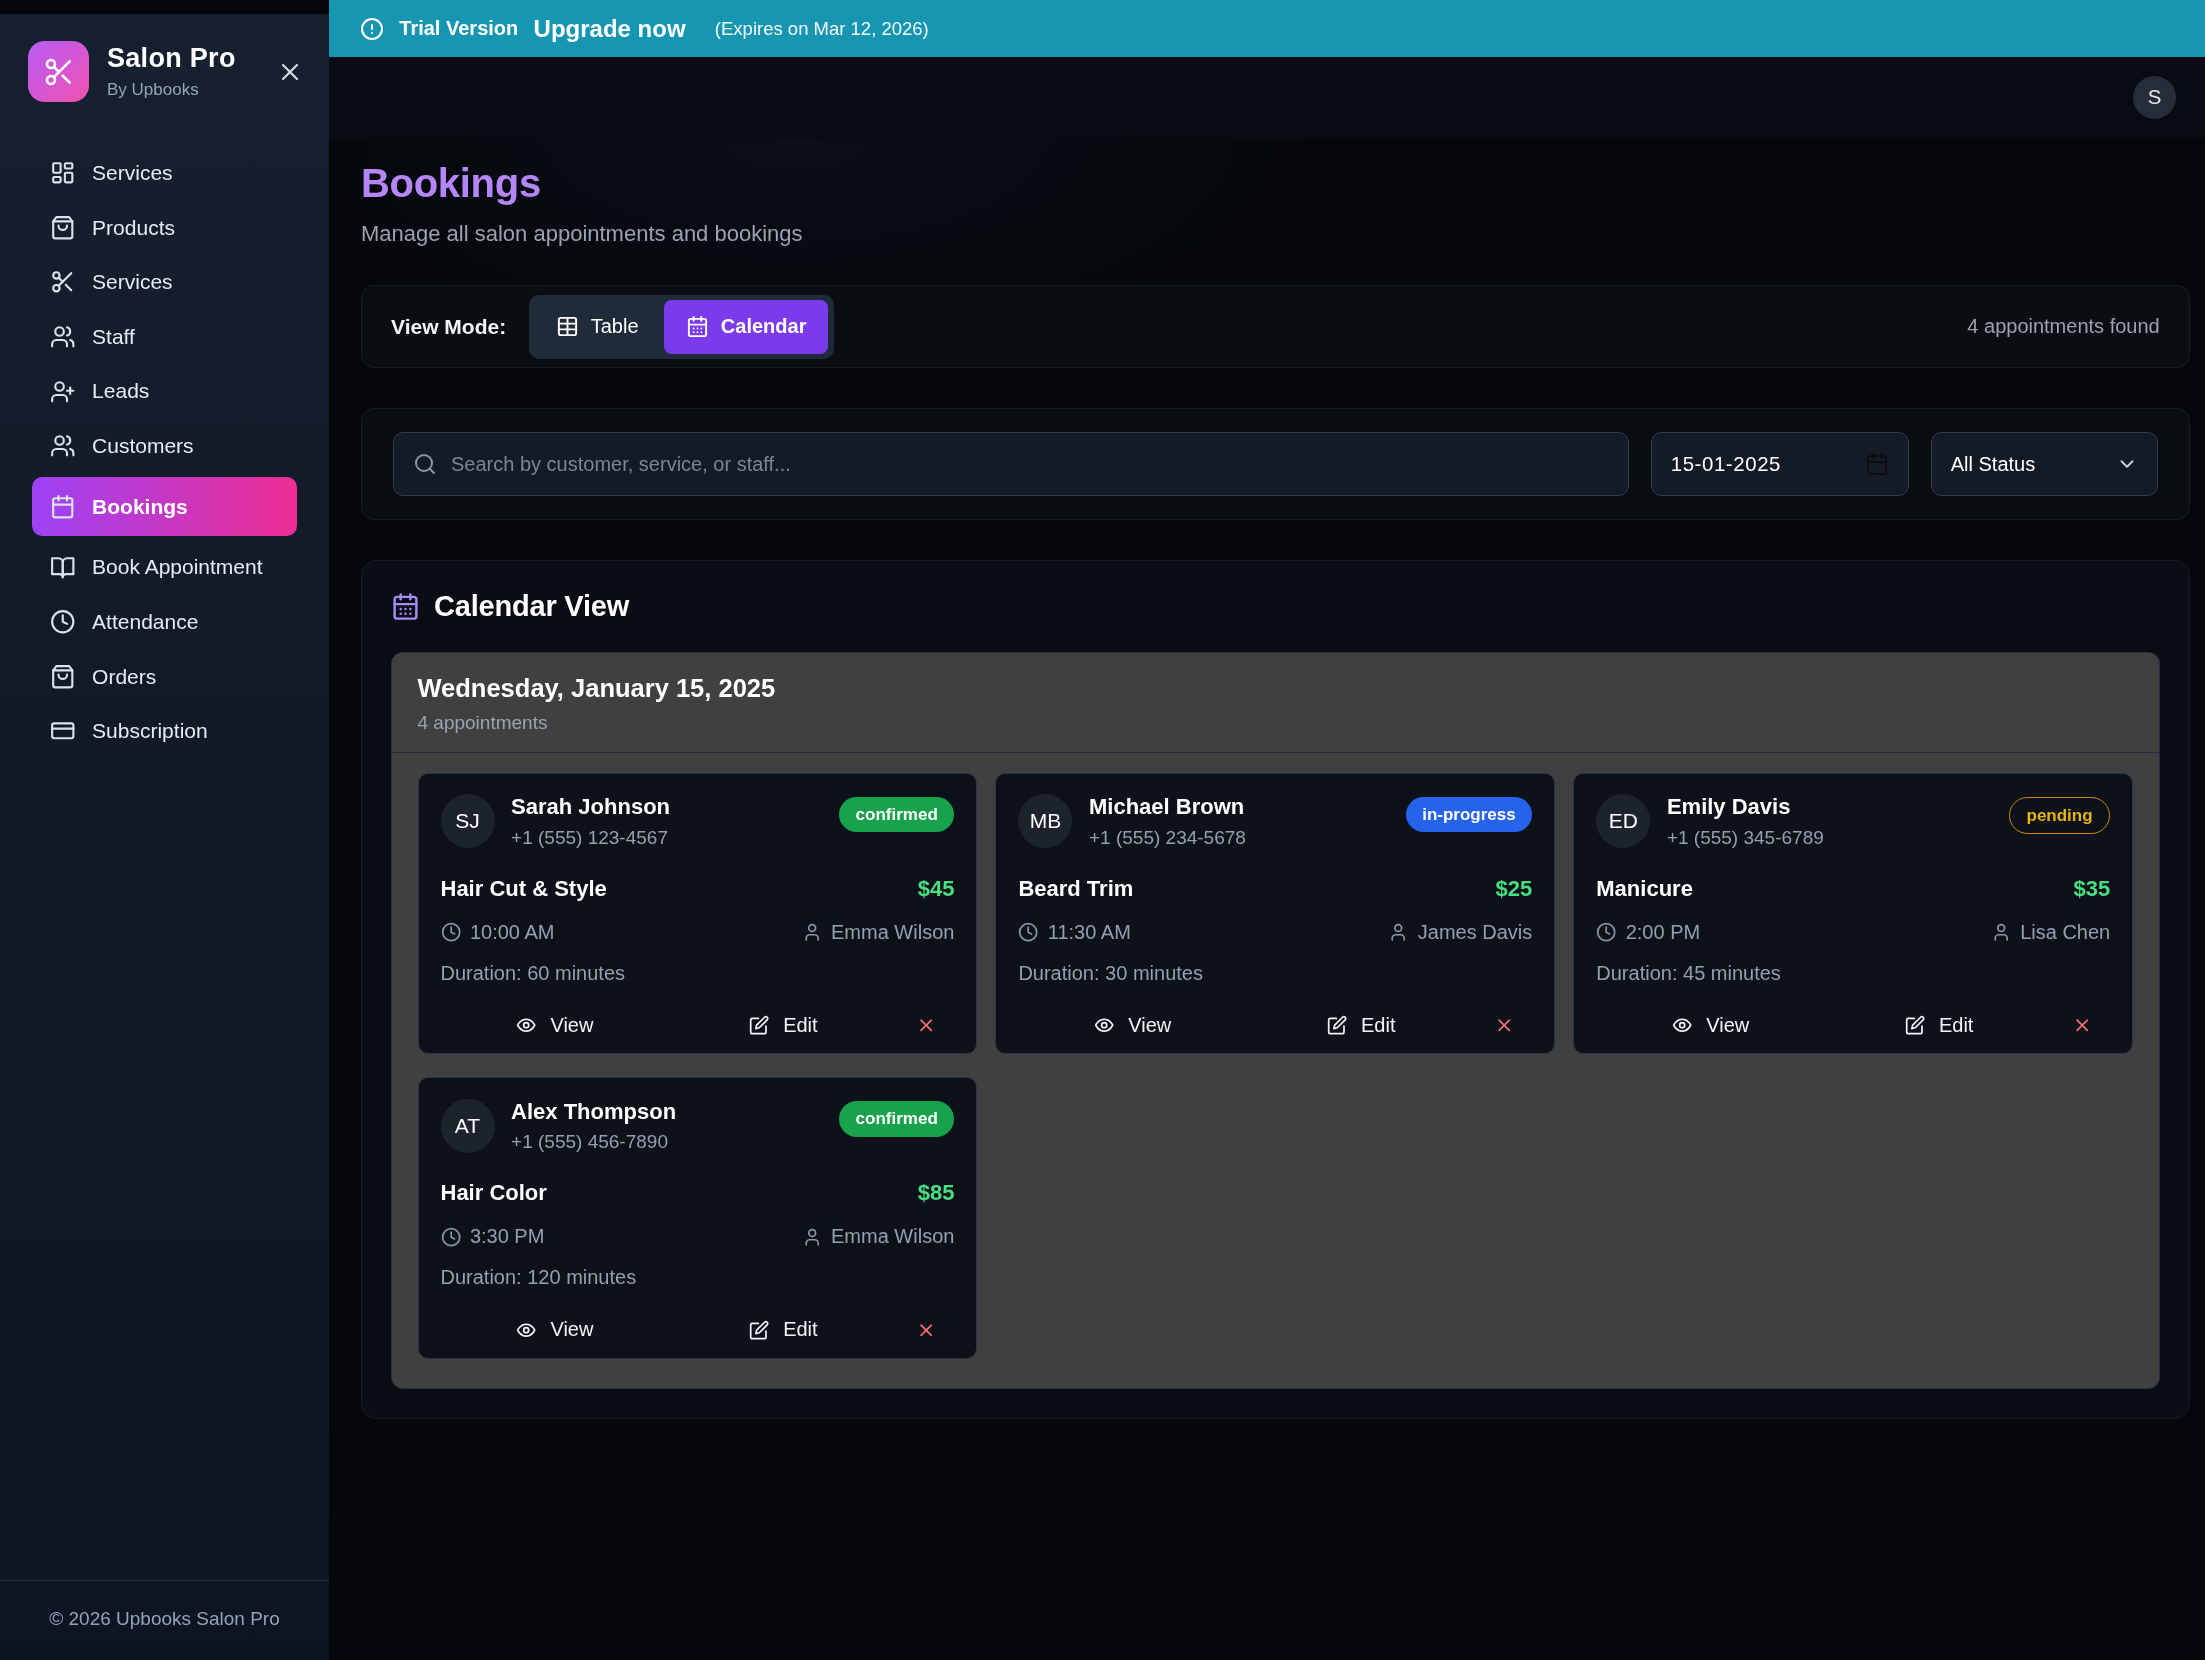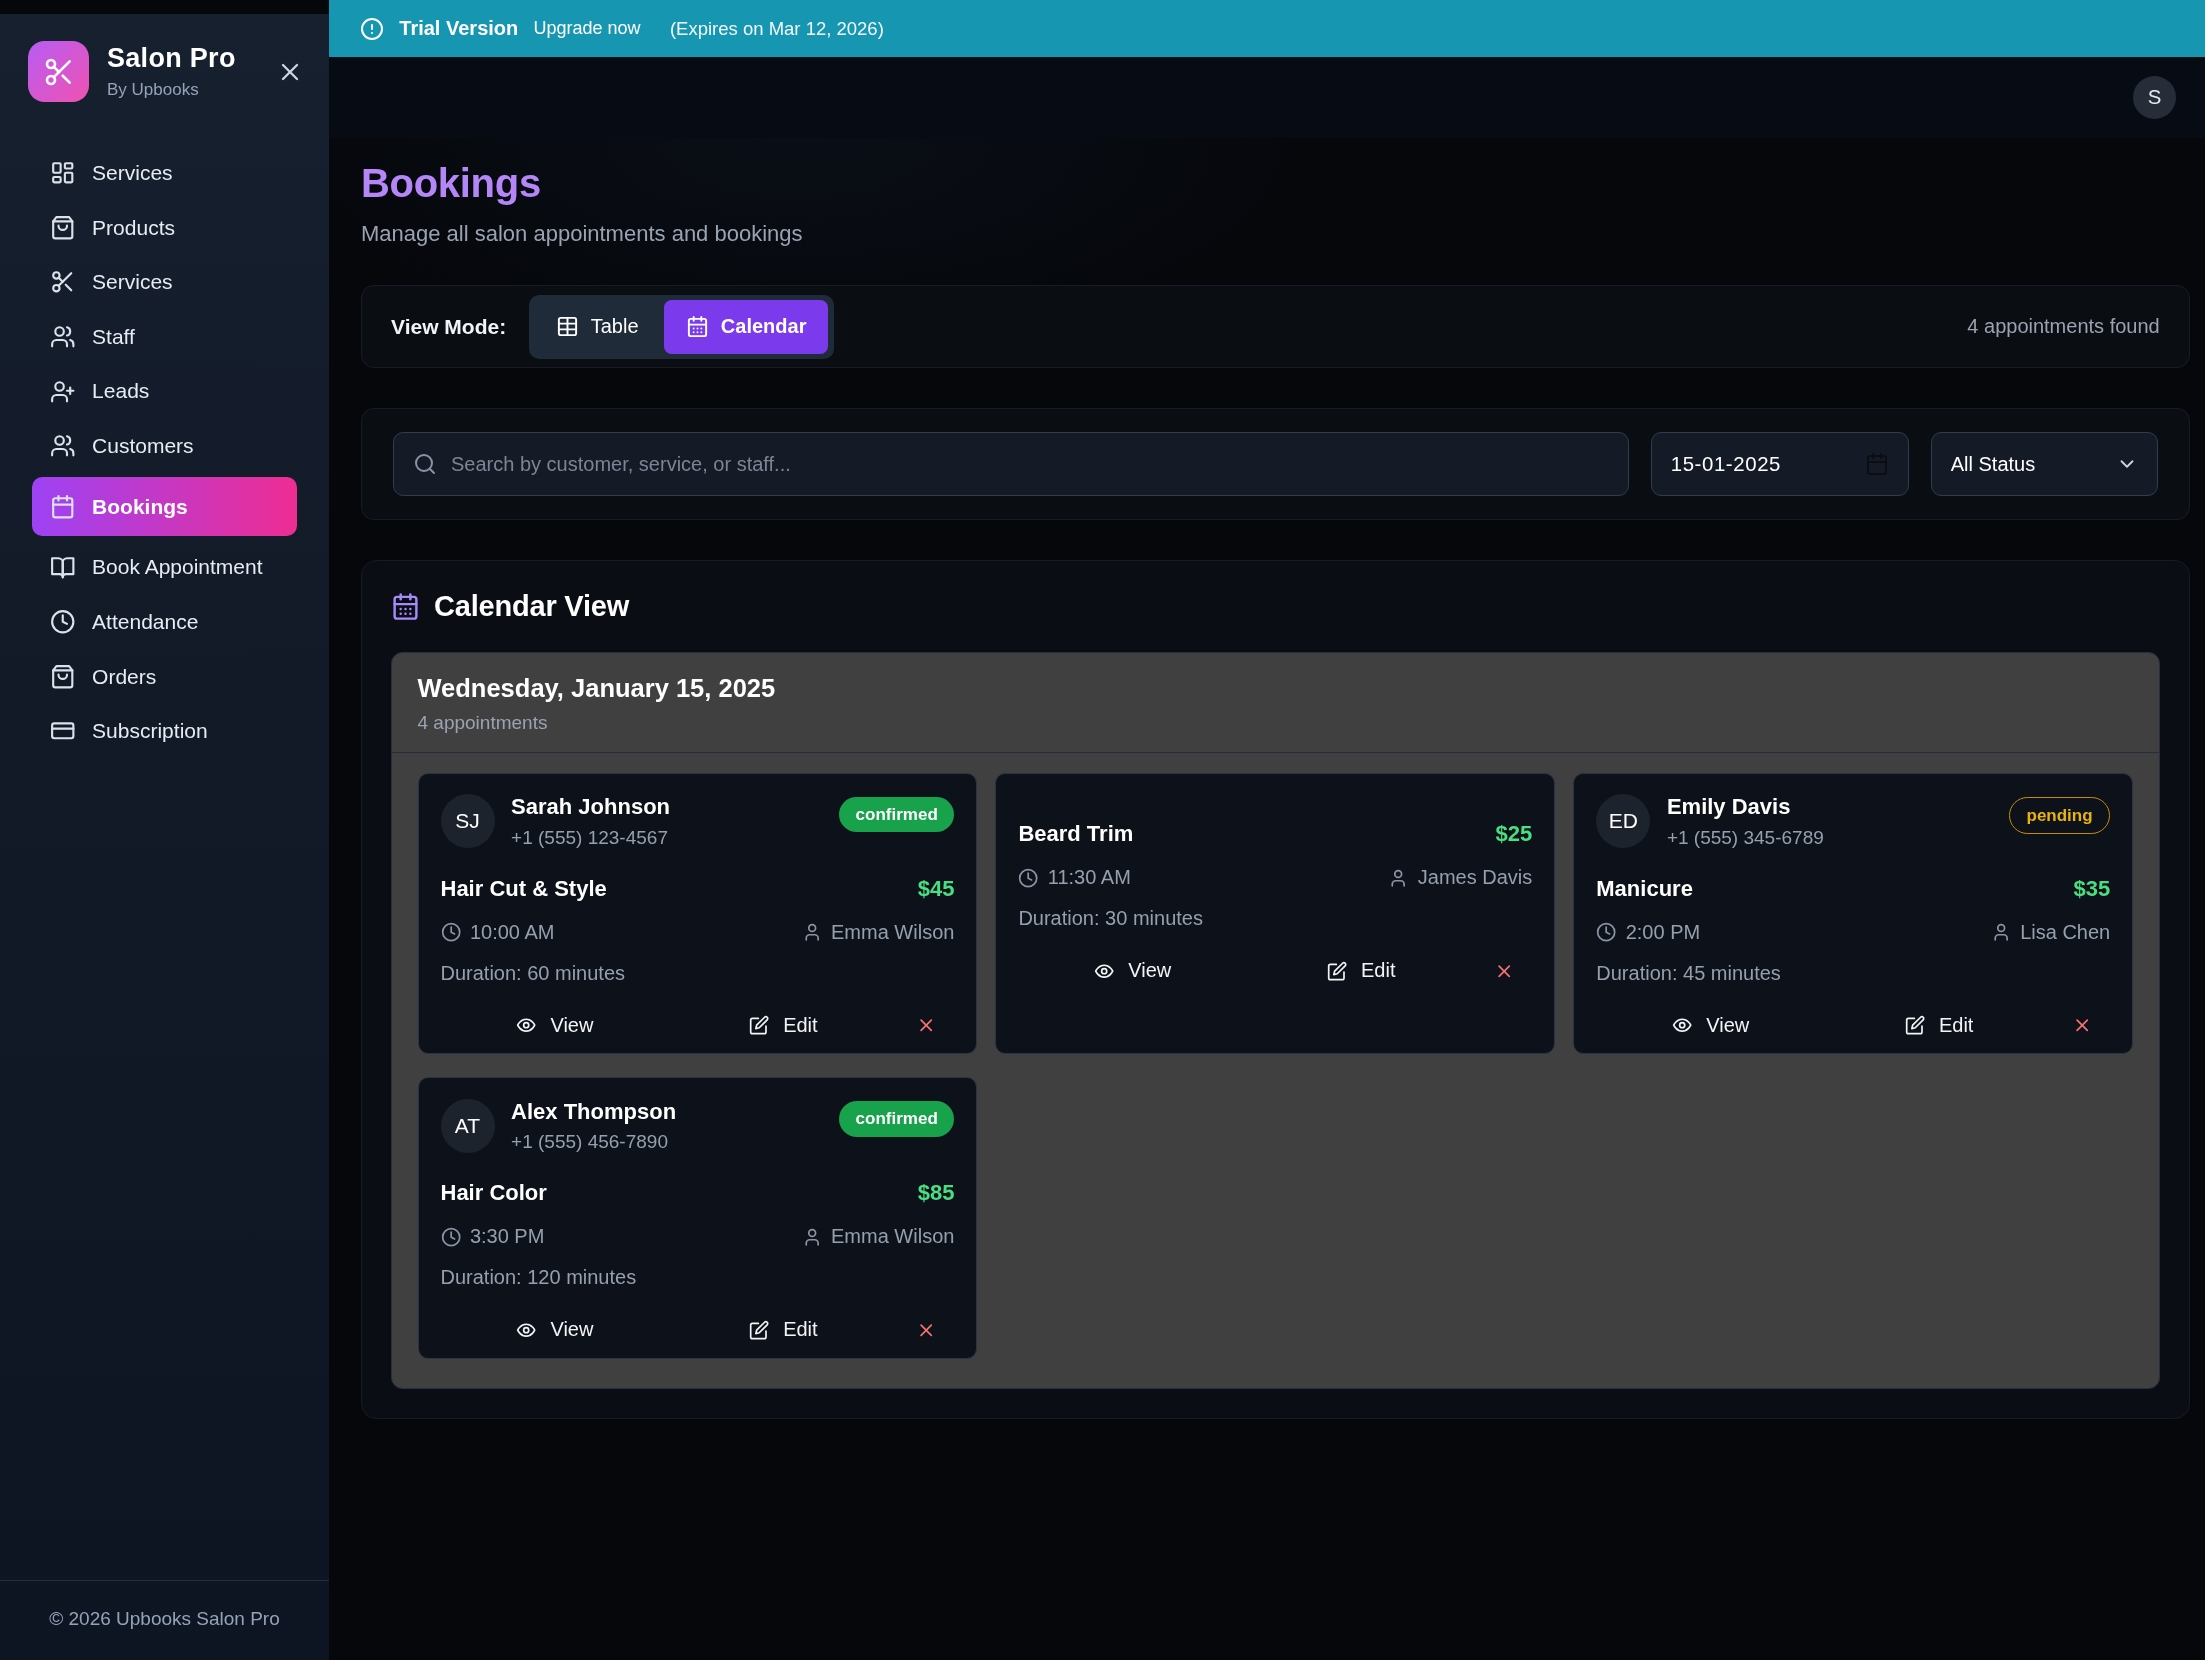--- a/index.html
+++ b/index.html
@@ -47,21 +47,21 @@
   }
 
   
   .banner {
     position:absolute; left:329px; top:0; right:0; height:57px;
     background:var(--banner-bg);
     display:flex; align-items:center; padding:0 31px; gap:15.3px; color:#fff;
   }
   .banner .banner-icon { width:24px; height:24px; color:#fff; flex:0 0 auto; }
   .banner .t-label { font-size:20px; font-weight:600; }
-  .banner .t-upgrade { font-size:18px; font-weight:400; cursor:pointer; }
+  .banner .t-upgrade { font-size:24px; font-weight:700; cursor:pointer; }
   .banner .t-expires { font-size:18.5px; font-weight:400; margin-left:14px; opacity:.95; }
 
   
   .topbar {
     position:absolute; left:329px; top:57px; right:0; height:82px;
     background:#070c14; border-bottom:1.3px solid #1c2534;
     display:flex; align-items:center; justify-content:flex-end; padding:0 29px;
   }
   .avatar {
     width:43px; height:43px; border-radius:50%; background:#262d38;
@@ -476,20 +476,28 @@
         <span class="a-icon">
                   <svg viewBox="0 0 24 24" fill="none" stroke="currentColor" stroke-width="2" stroke-linecap="round" stroke-linejoin="round">
                     <path d="M18 6 6 18"></path>
                     <path d="m6 6 12 12"></path>
                   </svg>
                 </span>
       </button>
     </div>
   </article>
           <article class="appt-card">
+    <div class="appt-top">
+      <div class="appt-avatar">MB</div>
+      <div class="appt-id">
+        <div class="appt-name">Michael Brown</div>
+        <div class="appt-phone">+1 (555) 234-5678</div>
+      </div>
+      <span class="badge badge--in-progress">in-progress</span>
+    </div>
     <div class="appt-service-row">
       <span class="appt-service">Beard Trim</span>
       <span class="appt-price">$25</span>
     </div>
     <div class="appt-meta-row">
       <span class="meta-item">
         <span class="m-icon">
                   <svg viewBox="0 0 24 24" fill="none" stroke="currentColor" stroke-width="2" stroke-linecap="round" stroke-linejoin="round">
                     <circle cx="12" cy="12" r="10"></circle>
                     <polyline points="12 6 12 12 16 14"></polyline>

